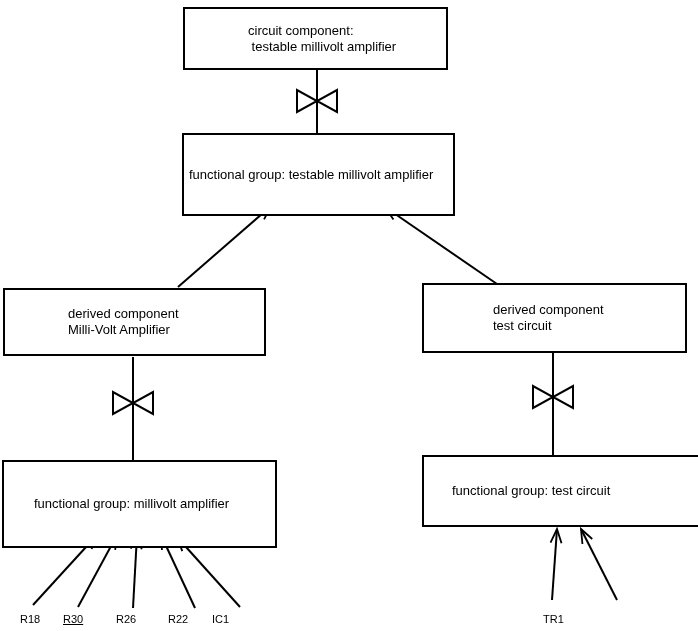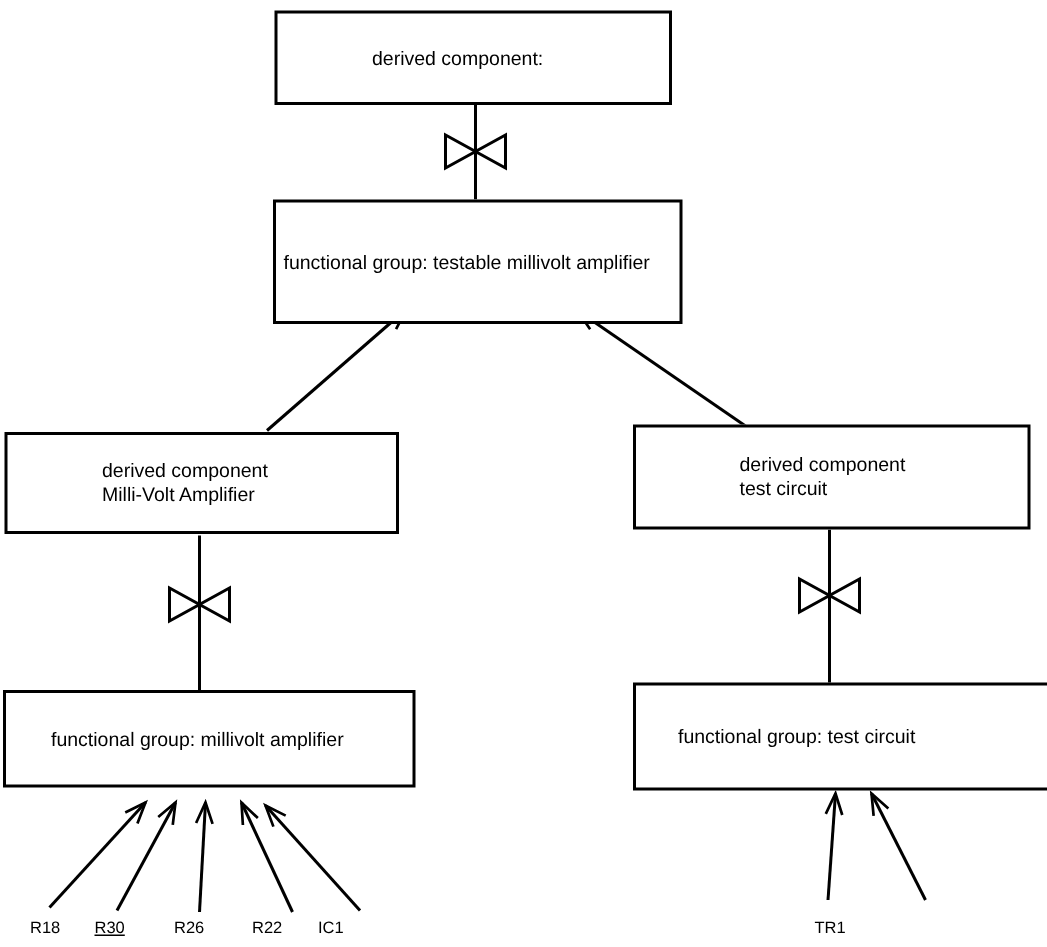--- a/index.html
+++ b/index.html
@@ -89,33 +89,34 @@
 
     <g>
       <line x1="552" y1="600" x2="557" y2="529" marker-end="url(#ah)"></line>
     </g>
     <g>
       <line x1="617" y1="600" x2="581" y2="529" marker-end="url(#ah)"></line>
     </g>
   </svg>
 
   <div class="node" style="left:183px; top:7px; width:265px; height:63px; padding-left:63px;">
-    <span>derived component:</span>
+    <span>circuit component:</span>
+    <span> testable millivolt amplifier</span>
   </div>
 
   <div class="node" style="left:182px; top:133px; width:273px; height:83px; padding-left:5px;">
     <span>functional group: testable millivolt amplifier</span>
   </div>
 
   <div class="node" style="left:3px; top:288px; width:263px; height:68px; padding-left:63px;">
     <span>derived component</span>
     <span>Milli-Volt Amplifier</span>
   </div>
 
-  <div class="node" style="left:2px; top:460px; width:275px; height:65px; padding-left:30px;">
+  <div class="node" style="left:2px; top:460px; width:275px; height:88px; padding-left:30px;">
     <span>functional group: millivolt amplifier</span>
   </div>
 
   <div class="node" style="left:422px; top:283px; width:265px; height:70px; padding-left:69px;">
     <span>derived component</span>
     <span>test circuit</span>
   </div>
 
   <div class="node" style="left:422px; top:455px; width:284px; height:72px; padding-left:28px;">
     <span>functional group: test circuit</span>

